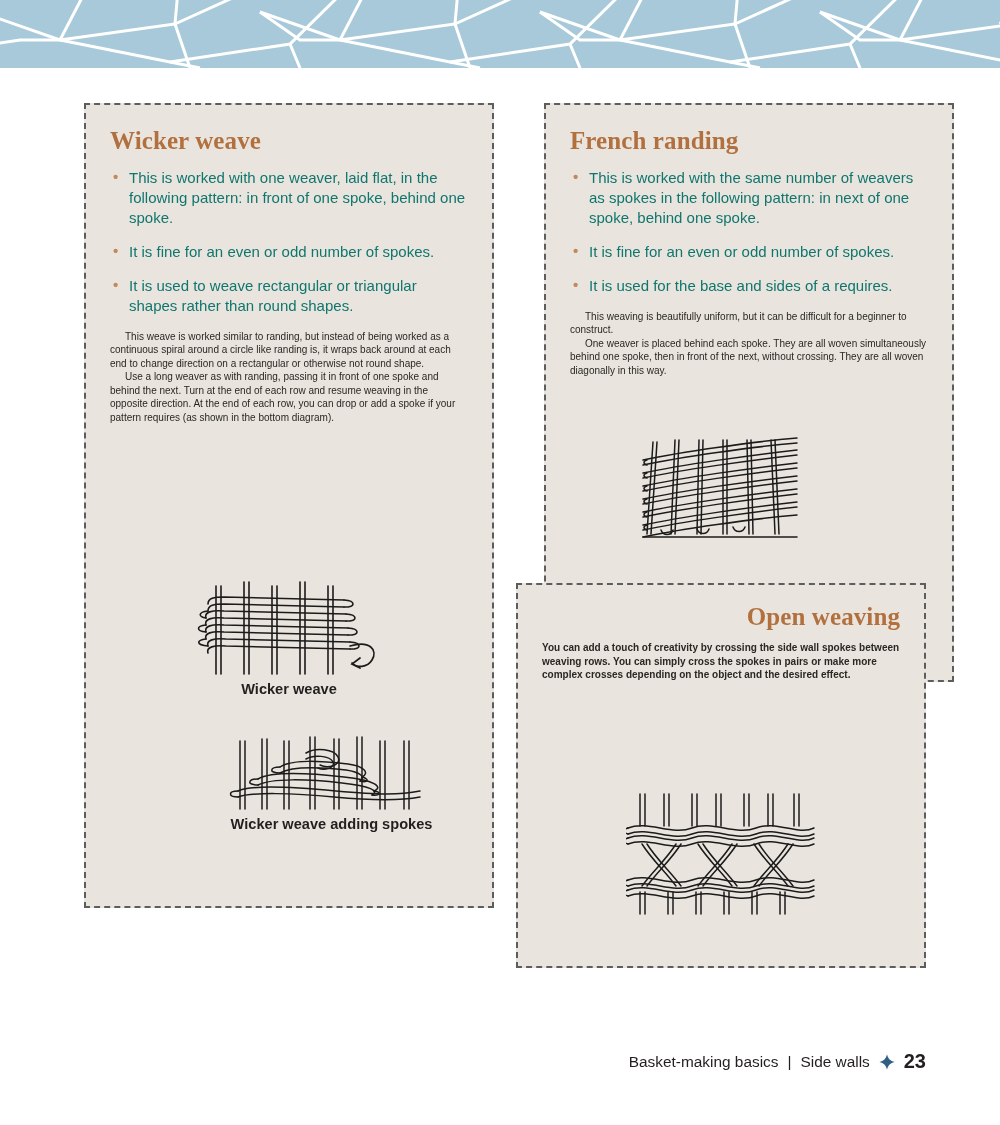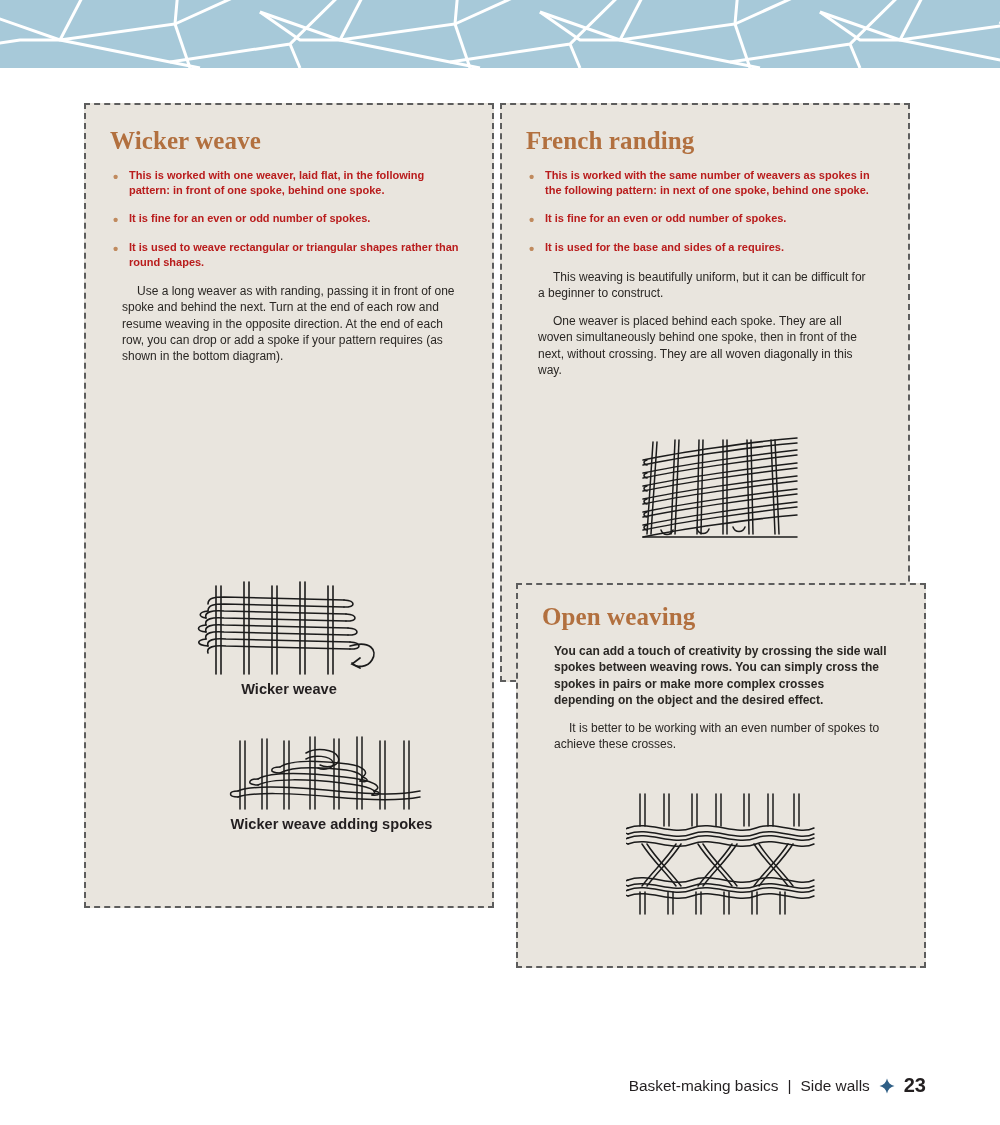--- a/index.html
+++ b/index.html
@@ -18,68 +18,68 @@
   .header-band svg{display:block;}
 
   
   .panel{
     position:absolute;
     background:#e9e5de;
     border:2px dashed #5d5d5d;
     box-sizing:border-box;
   }
   #panel-wicker{left:84px;top:103px;width:410px;height:805px;}
-  #panel-french{left:500px;top:103px;width:410px;height:579px;}
+  #panel-french{left:544px;top:103px;width:410px;height:579px;}
   #panel-open{left:516px;top:583px;width:410px;height:385px;}
 
   .panel-inner{padding:22px 24px 0 24px;}
   #panel-open .panel-inner{padding:18px 24px 0 24px;}
 
   h2.heading{
     font-family:"Liberation Serif","DejaVu Serif",serif;
     font-weight:bold;
     color:#b2703f;
     font-size:25px;
     margin:0 0 13px 0;
     letter-spacing:.1px;
   }
-  #panel-open h2.heading{margin-bottom:2px;}
+  #panel-open h2.heading{margin-bottom:10px;text-align:right;}
 
   ul.bullets{list-style:none;margin:0 0 12px 0;padding:0;}
   ul.bullets li{
     position:relative;padding-left:19px;margin-bottom:14px;
-    font-weight:bold;font-size:11px;line-height:1.33;color:#b91c1c;
+    font-weight:normal;font-size:15px;line-height:1.33;color:#0f766e;
   }
   ul.bullets li:before{
     content:"\2022";position:absolute;left:3px;top:-1px;
     color:#c08a5e;font-size:15px;font-weight:bold;
   }
 
   p.body{
-    margin:12px;font-size:12px;line-height:1.355;color:#2a2724;
+    margin:0;font-size:10px;line-height:1.355;color:#2a2724;
     text-indent:15px;
   }
   p.body.noindent{text-indent:0;font-weight:bold;}
 
   
   .figure{margin:0;padding:0;text-align:center;}
   .figure svg{display:block;margin:0 auto;}
   .figcaption{
     font-weight:bold;font-size:14.6px;line-height:1.22;color:#231f20;
     margin-top:5px;text-align:center;
   }
 
   #fig-wicker-weave{position:absolute;left:84px;top:578px;width:410px;}
   #fig-wicker-adding{position:absolute;left:84px;top:733px;width:495px;}
   #fig-french{position:absolute;left:516px;top:436px;width:410px;}
   #fig-open{position:absolute;left:516px;top:788px;width:410px;}
 
   
   .footer{
-    position:absolute;right:74px;bottom:28px;
+    position:absolute;right:74px;bottom:52px;
     display:flex;align-items:center;gap:9px;
     font-size:15.4px;color:#231f20;text-align:right;
   }
   .footer .sep{color:#231f20;}
   .footer .pagenum{font-weight:bold;font-size:20px;}
   .footer svg{display:block;}
 </style>
 </head>
 <body>
 
@@ -130,20 +130,21 @@
   <section class="panel" id="panel-wicker">
     <div class="panel-inner">
       <h2 class="heading">Wicker weave</h2>
 
       <ul class="bullets">
         <li>This is worked with one weaver, laid flat, in the following pattern: in front of one spoke, behind one spoke.</li>
         <li>It is fine for an even or odd number of spokes.</li>
         <li>It is used to weave rectangular or triangular shapes rather than round shapes.</li>
       </ul>
 
+      <p class="body">This weave is worked similar to randing, but instead of being worked as a continuous spiral around a circle like randing is, it wraps back around at each end to change direction on a rectangular or otherwise not round shape.</p>
       <p class="body">Use a long weaver as with randing, passing it in front of one spoke and behind the next. Turn at the end of each row and resume weaving in the opposite direction. At the end of each row, you can drop or add a spoke if your pattern requires (as shown in the bottom diagram).</p>
     </div>
   </section>
 
   <figure class="figure" id="fig-wicker-weave">
     <svg width="190" height="98" viewBox="0 0 190 98">
       <g stroke="#1b1b1b" stroke-width="1.6" fill="none" stroke-linecap="round">
 
         <g>
           <path d="M22 8 L22 96"></path>
@@ -304,21 +305,20 @@
       </g>
     </svg>
     <div class="figcaption"></div>
   </figure>
 
   <section class="panel" id="panel-open">
     <div class="panel-inner">
       <h2 class="heading">Open weaving</h2>
 
       <p class="body noindent">You can add a touch of creativity by crossing the side wall spokes between weaving rows. You can simply cross the spokes in pairs or make more complex crosses depending on the object and the desired effect.</p>
-      <p class="body">It is better to be working with an even number of spokes to achieve these crosses.</p>
     </div>
   </section>
 
   <figure class="figure" id="fig-open">
     <svg width="190" height="128" viewBox="0 0 190 128">
       <g stroke="#1b1b1b" stroke-width="1.5" fill="none" stroke-linecap="round">
 
         <g>
           <path d="M14 6 L14 38"></path>
             <path d="M19 6 L19 38"></path>

